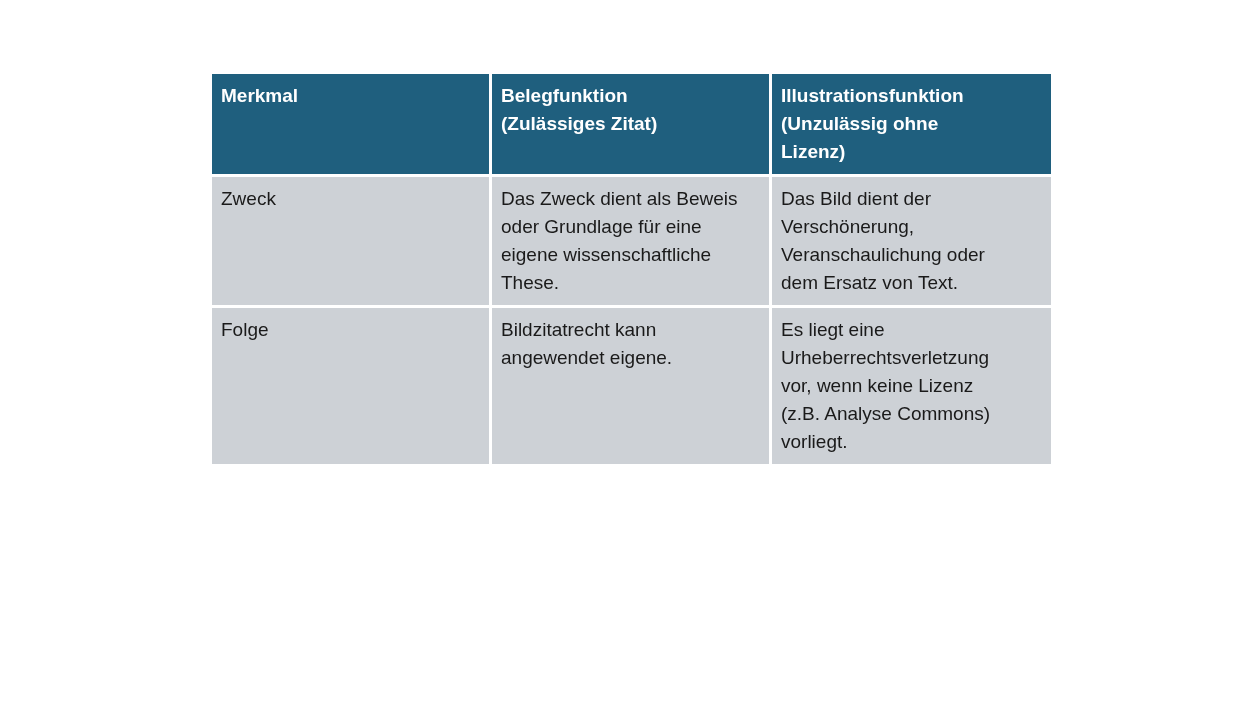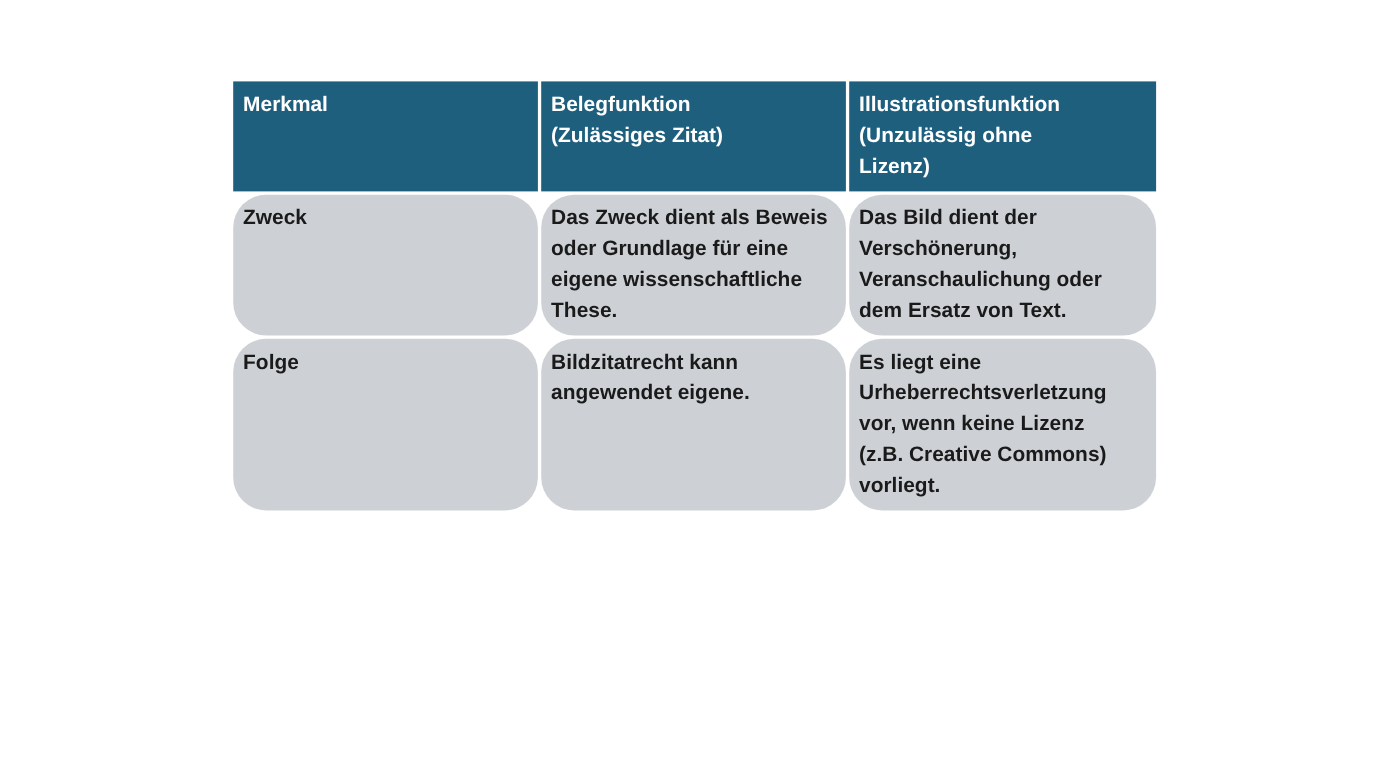--- a/index.html
+++ b/index.html
@@ -35,22 +35,21 @@
     overflow: hidden;
   }
   table.comparison th {
     background: var(--header-bg, #1f5f7e);
     color: var(--header-fg, #ffffff);
     font-weight: bold;
     margin-left: 24px;
   }
   table.comparison td {
     color: var(--body-fg, #1a1a1a);
-    font-weight: bold;
-    border-radius: 30px;
+    font-weight: normal;
   }
   tr.row-odd td  { background: var(--row-odd, #cdd1d6); }
   tr.row-even td { background: var(--row-even, #e6e8ec); }
   tr.header-row  { height: 94px; }
 </style>
 </head>
 <body style="background: rgb(255, 255, 255);">
 
 <div class="stage">
   <table class="comparison">
@@ -81,18 +80,18 @@
 Veranschaulichung oder
 dem Ersatz von Text.</td>
         </tr>
         <tr class="row-odd" style="height: 148px;">
           <td>Folge</td>
           <td>Bildzitatrecht kann
 angewendet eigene.</td>
           <td>Es liegt eine
 Urheberrechtsverletzung
 vor, wenn keine Lizenz
-(z.B. Creative Commons)
+(z.B. Analyse Commons)
 vorliegt.</td>
         </tr>
       </tbody>
   </table>
 </div>
 
 </body></html>

